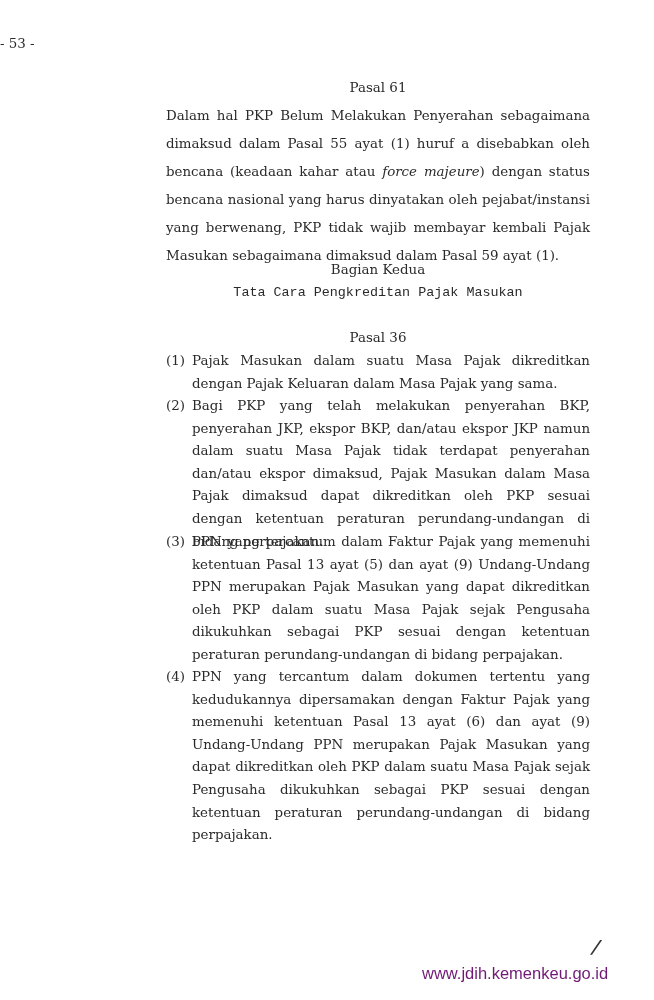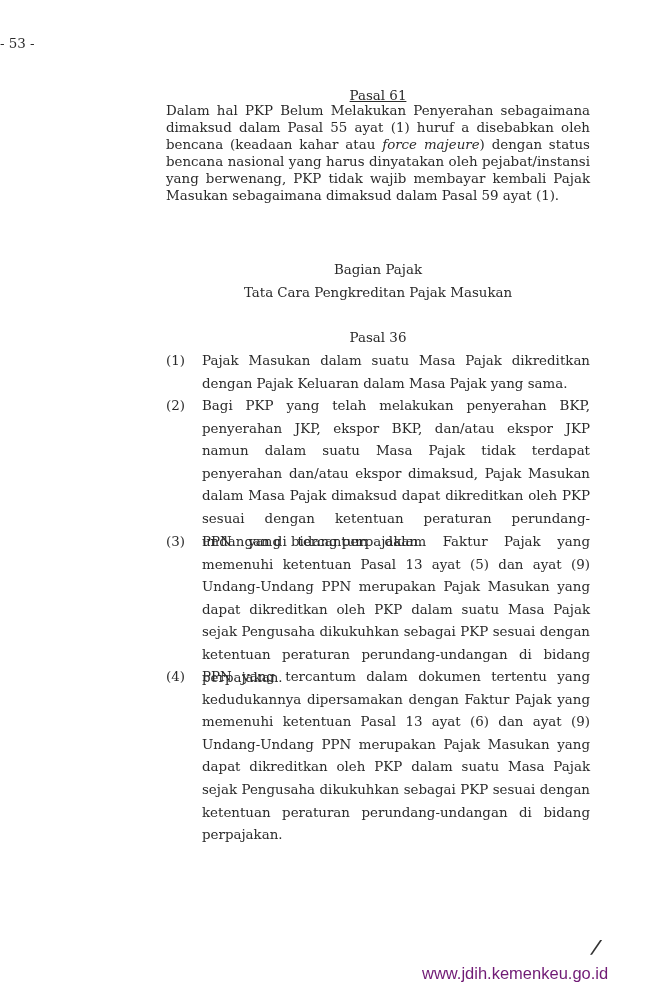--- a/index.html
+++ b/index.html
@@ -1,41 +1,41 @@
 <!DOCTYPE html>
 <html><head>
   <meta charset="utf-8">
   <style>
     html, body { margin: 0; padding: 0; background: #ffffff; }
     body { width: 654px; height: 1000px; position: relative; overflow: hidden;
            font-family: "DejaVu Serif", serif; color: #2a2a2a; }
     .page-number { position: absolute; top: 36px; left: 0; width: 654px; text-align: left;
                    font-size: 13.4px; }
     .center { position: absolute; left: 166px; width: 424px; text-align: center; font-size: 13.4px; }
-    .para { position: absolute; left: 166px; width: 424px; font-size: 13.4px; line-height: 17px;
+    .para { position: absolute; left: 166px; width: 424px; font-size: 13.4px; line-height: 28px;
             text-align: justify; }
     .item { position: absolute; left: 166px; width: 424px; font-size: 13.4px; line-height: 22.6px; }
     .item .num { position: absolute; left: 0; top: 0; }
-    .item .txt { margin-left: 36px; text-align: justify; display: block; }
+    .item .txt { margin-left: 26px; text-align: justify; display: block; }
     .mark { position: absolute; left: 593px; top: 936px; font-size: 18px; font-style: italic;
             font-weight: bold; color: #333; transform: skewX(-10deg); }
     .footer-link { position: absolute; left: 422px; top: 964px; font-family: "Liberation Sans", sans-serif;
                    font-size: 16.5px; color: #701a75; text-decoration: none; }
     em { font-style: italic; }
   </style>
 </head>
 <body>
 
 <div class="page-number">- 53 -</div>
 
-<div class="center" style="top:88px;text-decoration:underline;">Pasal 61</div>
+<div class="center" style="top:80px;">Pasal 61</div>
 <div class="para" style="top:102px;"><span>Dalam hal PKP Belum Melakukan Penyerahan sebagaimana dimaksud dalam Pasal 55 ayat (1) huruf a disebabkan oleh bencana (keadaan kahar atau </span><em>force majeure</em><span>) dengan status bencana nasional yang harus dinyatakan oleh pejabat/instansi yang berwenang, PKP tidak wajib membayar kembali Pajak Masukan sebagaimana dimaksud dalam Pasal 59 ayat (1).</span></div>
 
-<div class="center" style="top:262px;">Bagian Pajak</div>
-<div class="center" style="top:285px;">Tata Cara Pengkreditan Pajak Masukan</div>
+<div class="center" style="top:262px;">Bagian Kedua</div>
+<div class="center" style="top:285px;font-family:Liberation Mono, monospace;">Tata Cara Pengkreditan Pajak Masukan</div>
 
 <div class="center" style="top:330px;">Pasal 36</div>
 
 <div class="item" style="top:350px;">
   <span class="num">(1)</span>
   <span class="txt">Pajak Masukan dalam suatu Masa Pajak dikreditkan dengan Pajak Keluaran dalam Masa Pajak yang sama.</span>
 </div>
 <div class="item" style="top:395px;">
   <span class="num">(2)</span>
   <span class="txt">Bagi PKP yang telah melakukan penyerahan BKP, penyerahan JKP, ekspor BKP, dan/atau ekspor JKP namun dalam suatu Masa Pajak tidak terdapat penyerahan dan/atau ekspor dimaksud, Pajak Masukan dalam Masa Pajak dimaksud dapat dikreditkan oleh PKP sesuai dengan ketentuan peraturan perundang-undangan di bidang perpajakan.</span>

